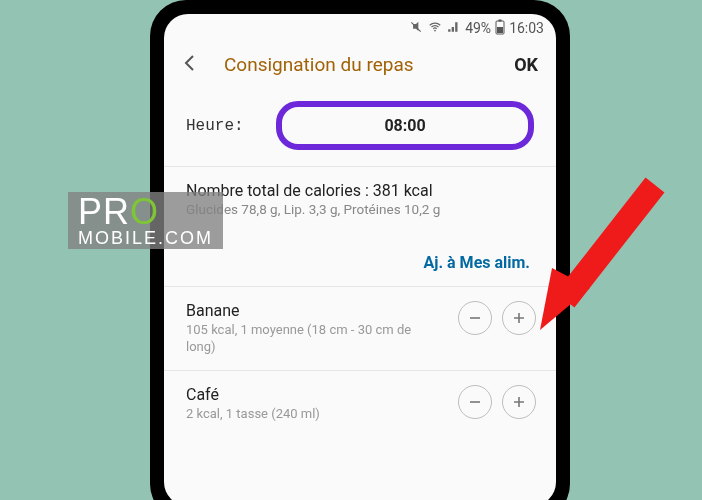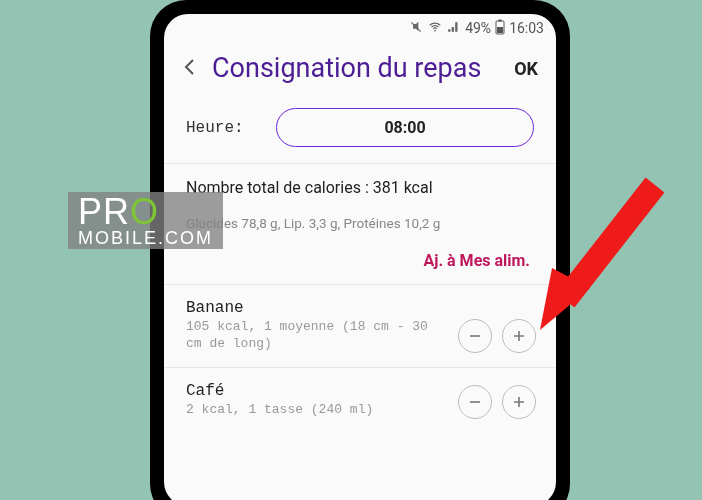--- a/index.html
+++ b/index.html
@@ -45,45 +45,46 @@
     align-items: center;
     padding: 10px 18px 16px 18px;
   }
   .appbar .back {
     font-size: 22px;
     color: #555;
     margin-right: 14px;
     cursor: pointer;
   }
   .appbar .title {
-    font-size: 27px;
-    color: #4c1d95;
+    font-size: 19px;
+    color: #a16207;
     flex: 1;
     font-weight: 400;
+    margin-left: 12px;
   }
   .appbar .ok {
     font-size: 18px;
     font-weight: 700;
     color: #222;
     cursor: pointer;
   }
   .row-time {
     display: flex;
     align-items: center;
     padding: 8px 22px 16px 22px;
   }
   .row-time .label {
     font-size: 16px;
     color: #333;
     width: 90px;
     font-family: Liberation Mono, monospace;
   }
   .time-pill {
     flex: 1;
-    border: 1px solid #6d28d9;
+    border: 6px solid #6d28d9;
     border-radius: 22px;
     text-align: center;
     padding: 9px 0;
     font-size: 16px;
     font-weight: 700;
     color: #222;
     cursor: pointer;
   }
   .sep {
     height: 1px;
@@ -93,39 +94,39 @@
   .totals {
     padding: 14px 22px 8px 22px;
   }
   .totals .line1 {
     font-size: 16px;
     color: #222;
   }
   .totals .line2 {
     font-size: 13.5px;
     color: #888;
-    margin-top: 18px;
+    margin-top: 1px;
   }
   .addlink-row {
     display: flex;
     justify-content: flex-end;
     padding: 12px 26px 14px 22px;
   }
   .addlink {
-    color: #be185d;
+    color: #0369a1;
     font-size: 16px;
     font-weight: 700;
     cursor: pointer;
+    margin-top: 16px;
   }
   .food-item {
     display: flex;
-    align-items: flex-end;
+    align-items: flex-start;
     padding: 14px 20px 14px 22px;
     gap: 16px;
-    font-family: Liberation Mono, monospace;
   }
   .food-text { flex: 1; }
   .food-name {
     font-size: 16px;
     color: #222;
   }
   .food-detail {
     font-size: 13px;
     color: #999;
     margin-top: 2px;

